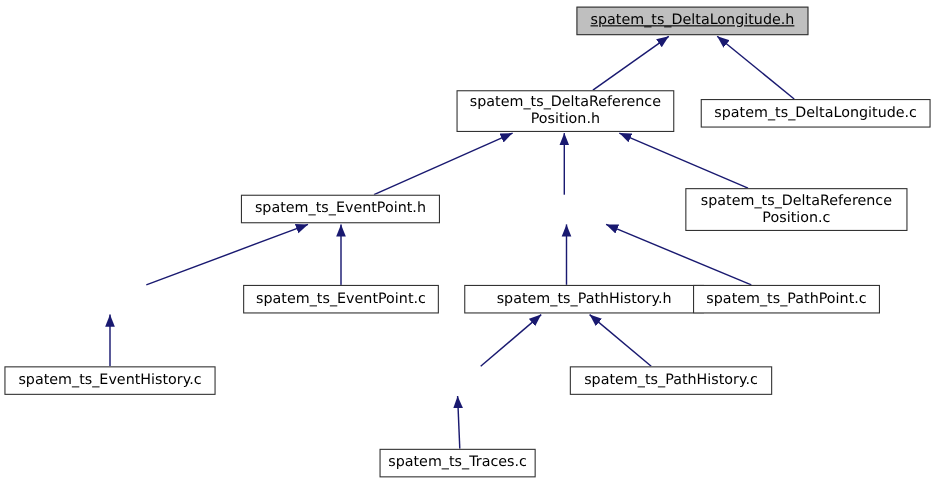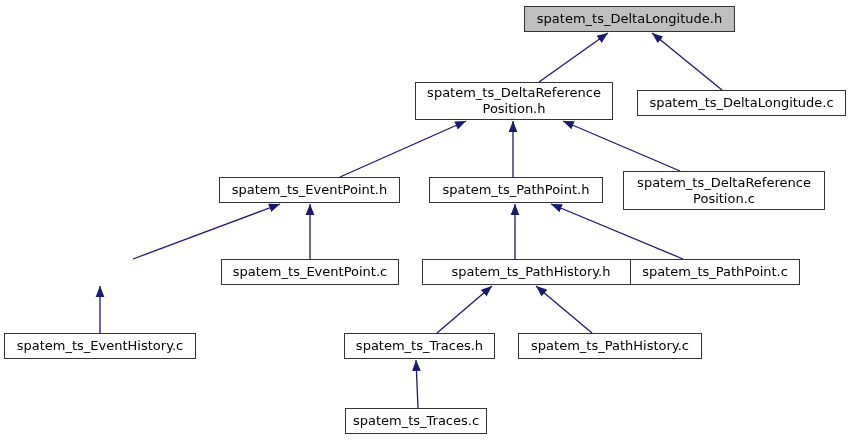--- a/index.html
+++ b/index.html
@@ -60,28 +60,26 @@
       <line x1="680" y1="171" x2="563" y2="121" stroke="#191970" stroke-width="1.3" marker-end="url(#arrowhead)"></line>
       <line x1="133" y1="259" x2="280" y2="204" stroke="#191970" stroke-width="1.3" marker-end="url(#arrowhead)"></line>
       <line x1="310" y1="259" x2="310" y2="204" stroke="#191970" stroke-width="1.3" marker-end="url(#arrowhead)"></line>
       <line x1="515" y1="259" x2="515" y2="204" stroke="#191970" stroke-width="1.3" marker-end="url(#arrowhead)"></line>
       <line x1="683" y1="259" x2="551" y2="204" stroke="#191970" stroke-width="1.3" marker-end="url(#arrowhead)"></line>
       <line x1="100" y1="333" x2="100" y2="286" stroke="#191970" stroke-width="1.3" marker-end="url(#arrowhead)"></line>
       <line x1="437" y1="333" x2="492" y2="286" stroke="#191970" stroke-width="1.3" marker-end="url(#arrowhead)"></line>
       <line x1="592" y1="333" x2="536" y2="286" stroke="#191970" stroke-width="1.3" marker-end="url(#arrowhead)"></line>
       <line x1="418" y1="408" x2="416" y2="360" stroke="#191970" stroke-width="1.3" marker-end="url(#arrowhead)"></line>
     </svg>
-<div class="node highlight" style="left: 524px; top: 6px; width: 211px; height: 26px;">spatem_ts_DeltaLongitude.h</div>
+<div class="node highlight" style="left: 524px; top: 6px; width: 211px; height: 26px; text-decoration: underline;">spatem_ts_DeltaLongitude.h</div>
     <div class="node" style="left: 415px; top: 82px; width: 198px; height: 38px;">spatem_ts_DeltaReference
 Position.h</div>
     <div class="node" style="left: 219px; top: 177px; width: 181px; height: 26px;">spatem_ts_EventPoint.h</div>
     <div class="node" style="left: 637px; top: 90px; width: 209px; height: 26px;">spatem_ts_DeltaLongitude.c</div>
-    <div class="node" style="left: 429px; top: 177px; width: 174px; height: 26px;">spatem_ts_PathPoint.h</div>
     <div class="node" style="left: 623px; top: 171px; width: 202px; height: 39px;">spatem_ts_DeltaReference
 Position.c</div>
     <div class="node" style="left: 221px; top: 259px; width: 178px; height: 26px;">spatem_ts_EventPoint.c</div>
     <div class="node" style="left: 422px; top: 259px; width: 218px; height: 26px;">spatem_ts_PathHistory.h</div>
     <div class="node" style="left: 630px; top: 259px; width: 170px; height: 26px;">spatem_ts_PathPoint.c</div>
     <div class="node" style="left: 4px; top: 333px; width: 192px; height: 26px;">spatem_ts_EventHistory.c</div>
-    <div class="node" style="left: 344px; top: 333px; width: 151px; height: 26px;">spatem_ts_Traces.h</div>
     <div class="node" style="left: 518px; top: 333px; width: 184px; height: 26px;">spatem_ts_PathHistory.c</div>
     <div class="node" style="left: 345px; top: 408px; width: 142px; height: 26px;">spatem_ts_Traces.c</div>
   </div>
 
 </body></html>

